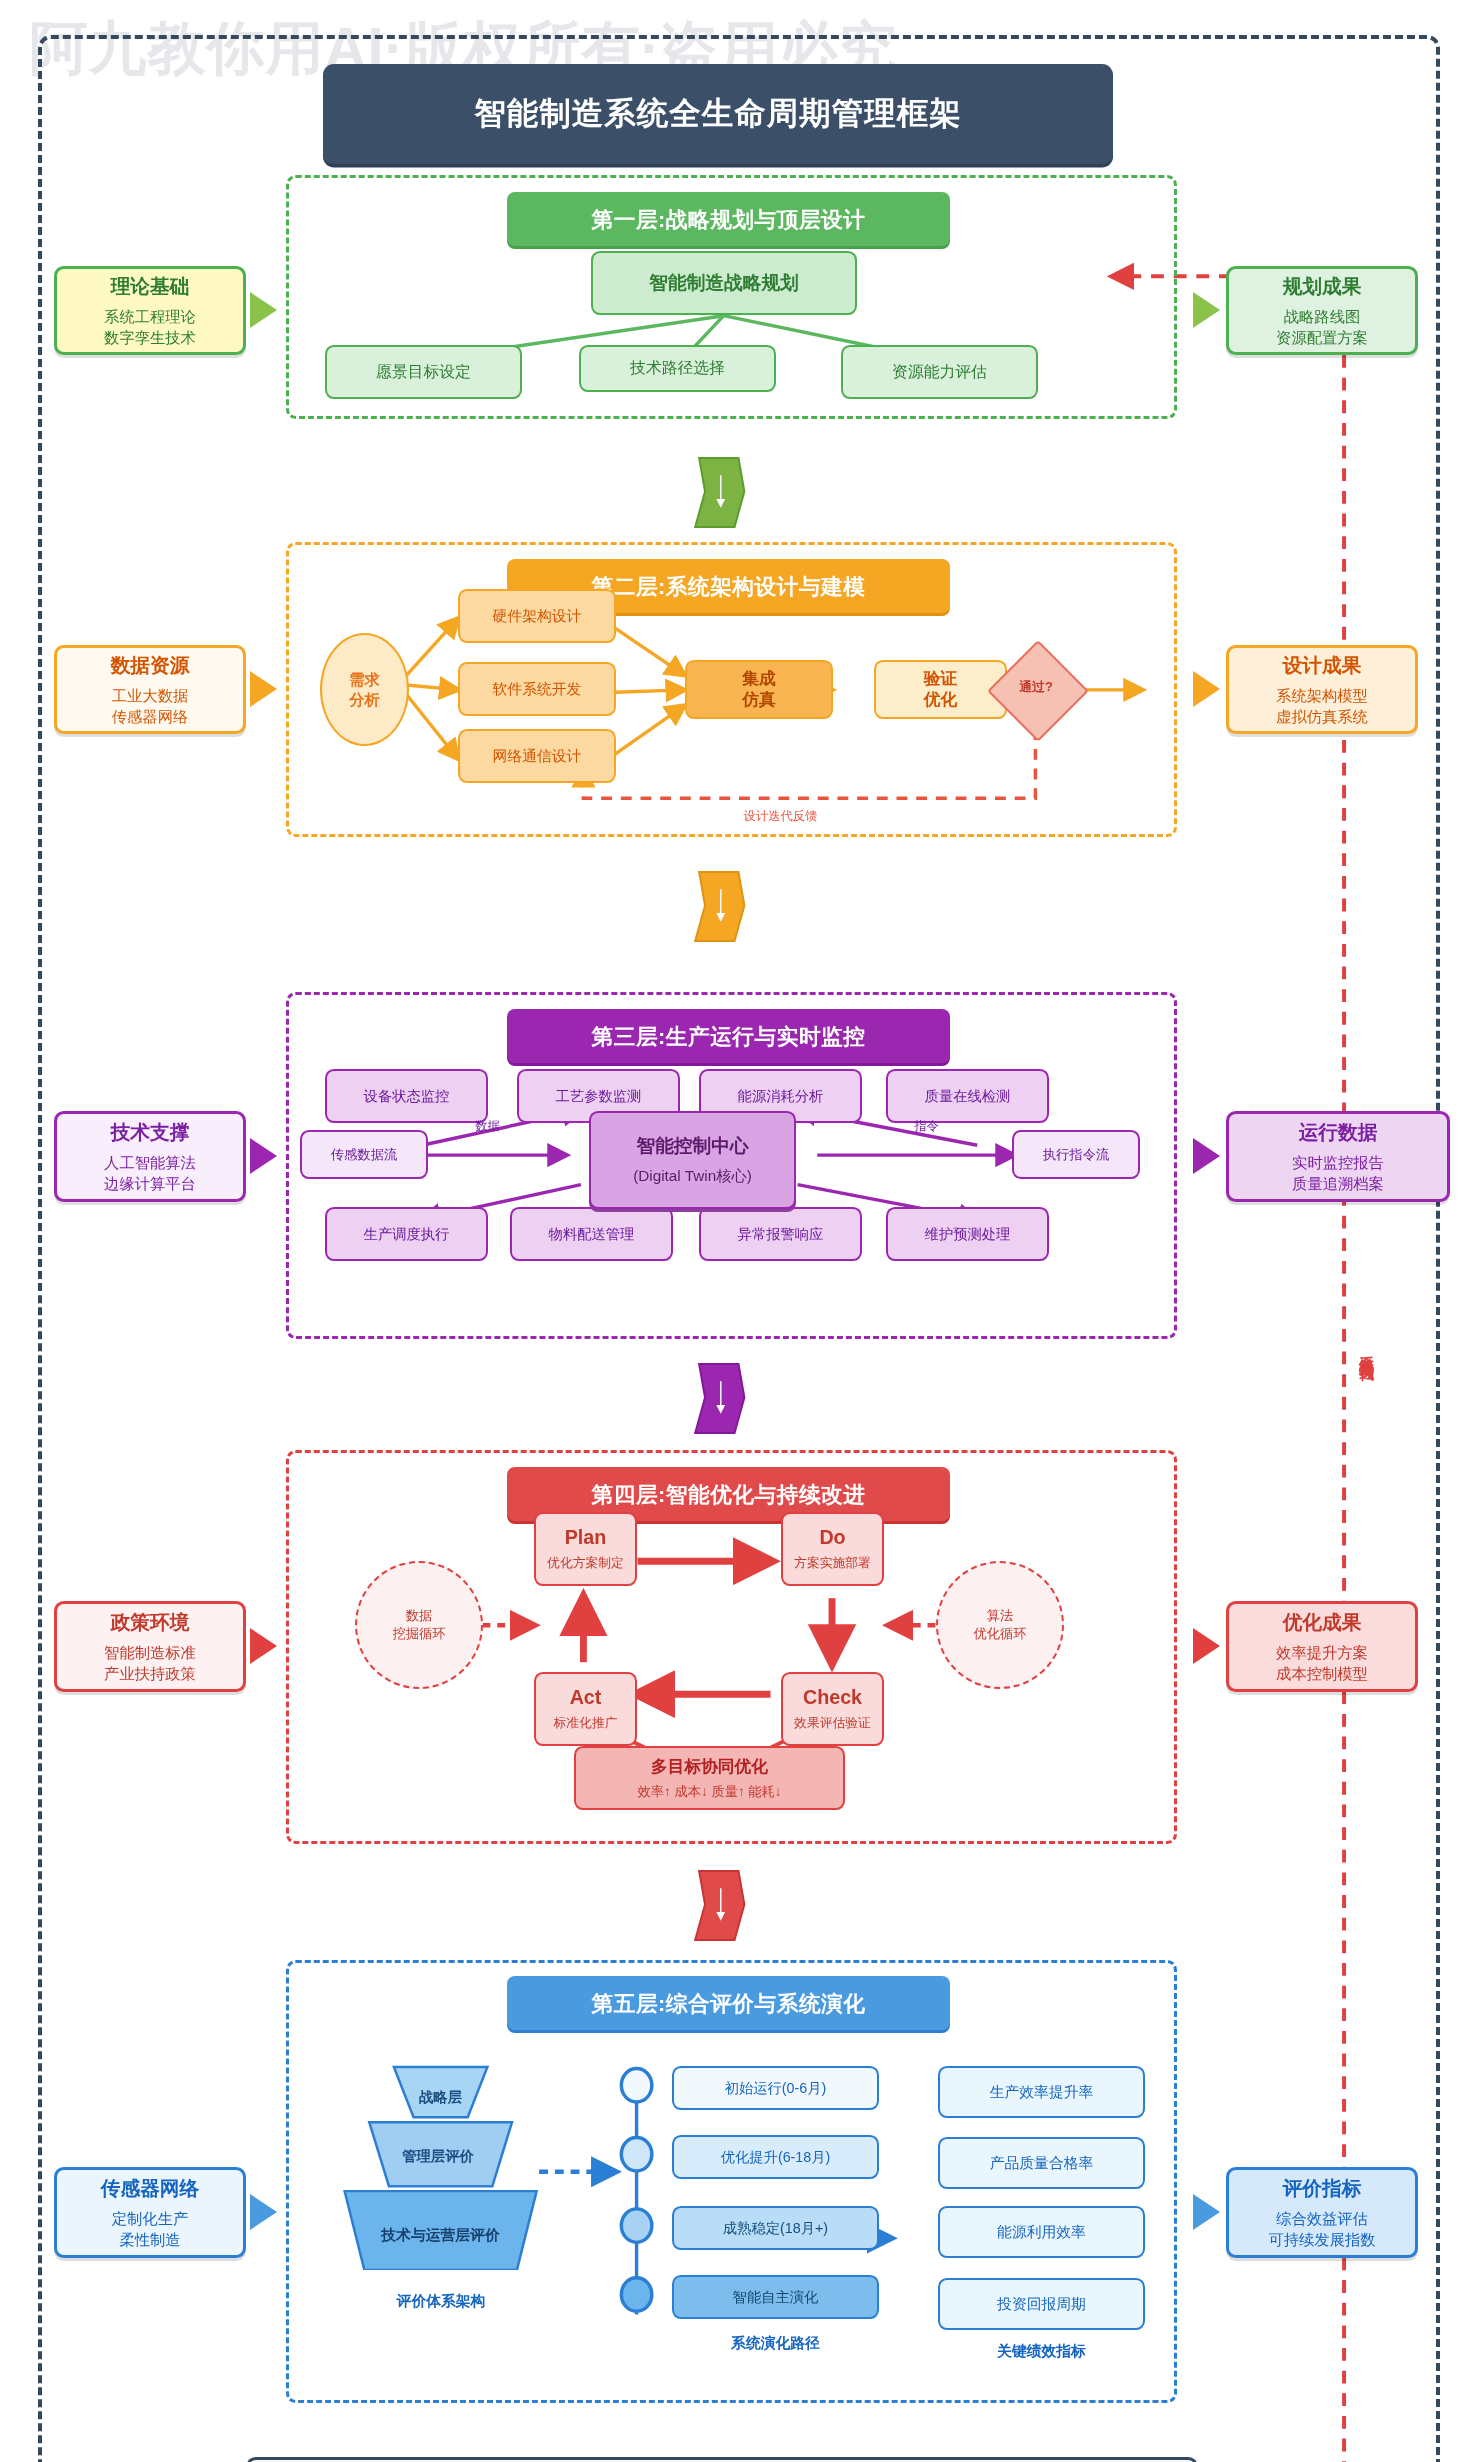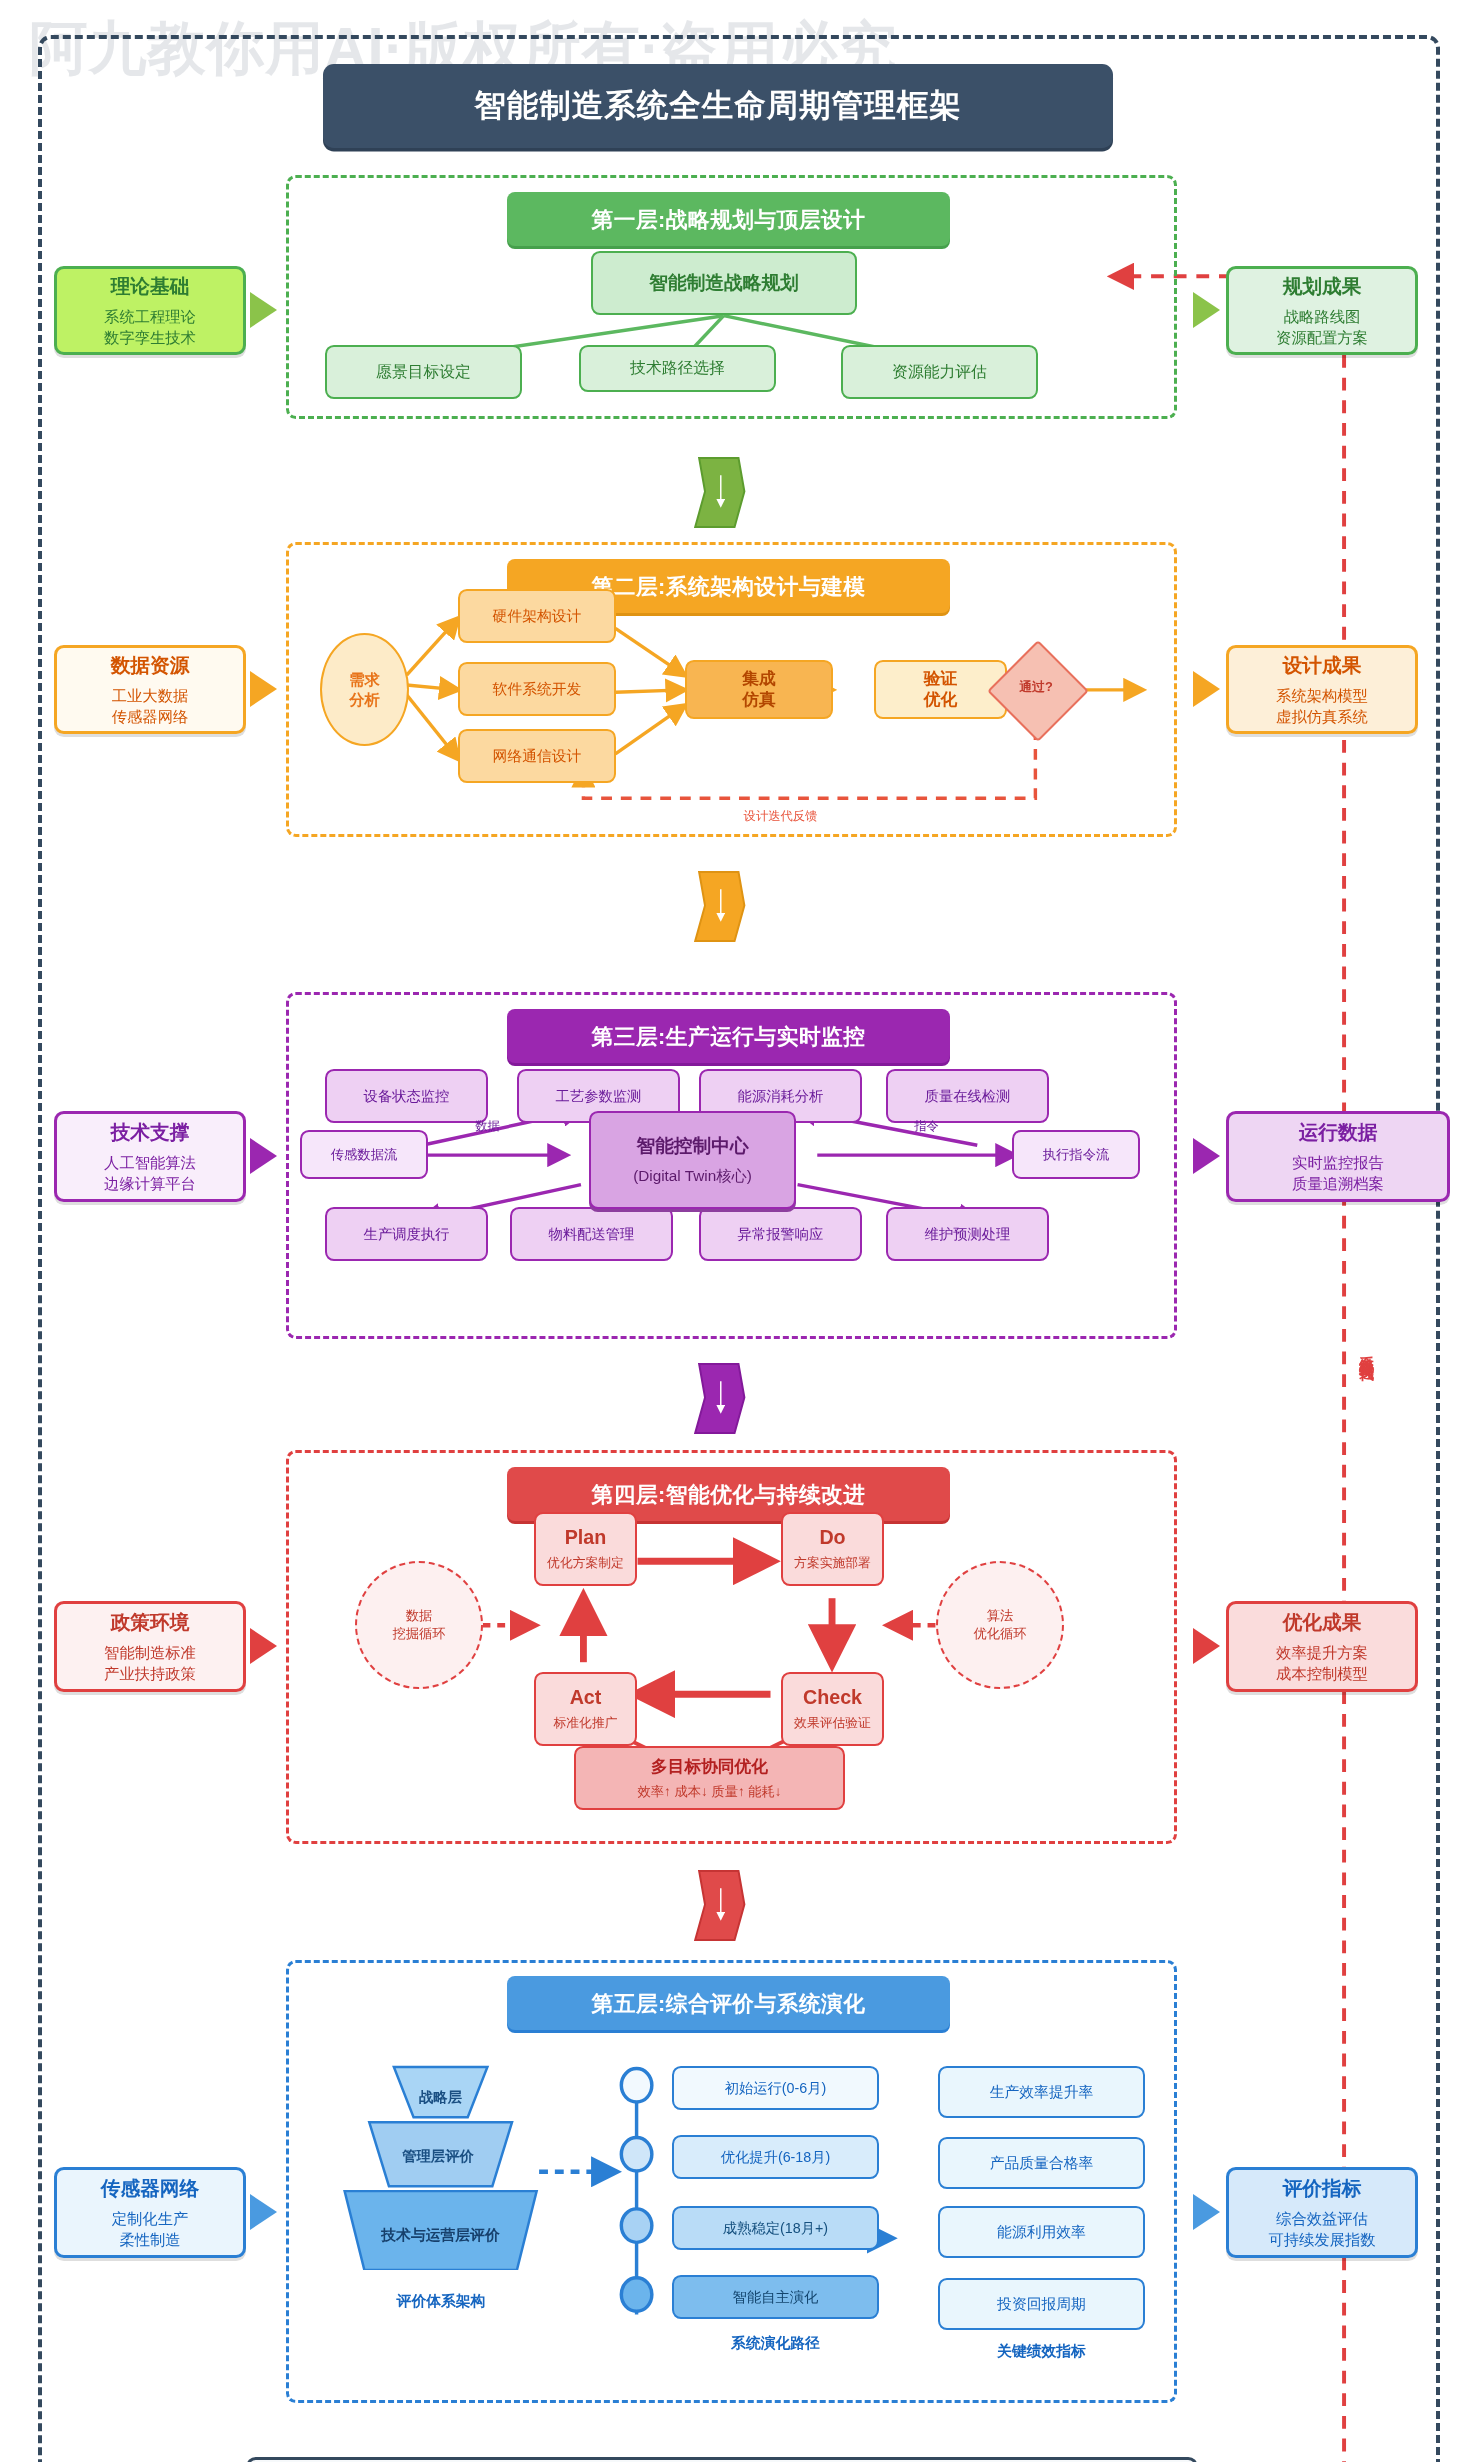--- a/index.html
+++ b/index.html
@@ -6,21 +6,21 @@
   body{font-family:"Liberation Sans","DejaVu Sans",sans-serif;}
   #root{position:relative;width:1477px;height:2709px;background:#ffffff;overflow:hidden;}
 
   .wm{position:absolute;color:rgba(170,176,184,.30);font-weight:700;white-space:nowrap;
       pointer-events:none;letter-spacing:1px;}
   #wm-top{left:29.5px;top:9.8px;font-size:58px;}
 
   #outer-frame{position:absolute;left:38px;top:35px;width:1402px;height:2600px;
       border:4.4px dashed #34495e;border-radius:12.8px;box-sizing:border-box;}
 
-  #title-bar{position:absolute;left:323px;top:64px;width:790px;height:84px;
+  #title-bar{position:absolute;left:323px;top:64px;width:790px;height:100px;
       background:#3b5068;border-radius:10.8px;box-shadow:0 3.4px 0 #2f4156;
       display:flex;align-items:center;justify-content:center;}
   #title-bar span{color:#fff;font-size:31.5px;font-weight:700;letter-spacing:1px;}
 
   .layer{position:absolute;box-sizing:border-box;border-width:3.4px;border-style:dashed;border-radius:9.8px;}
   .layer-title{position:absolute;height:54px;border-radius:7.9px;display:flex;
       align-items:center;justify-content:center;color:#fff;font-size:21.7px;font-weight:700;letter-spacing:0.5px;}
 
   .node{position:absolute;box-sizing:border-box;border-radius:8.9px;display:flex;
       flex-direction:column;align-items:center;justify-content:center;text-align:center;
@@ -141,21 +141,21 @@
     </g>
 
     <g stroke="#e04040" stroke-width="8" fill="none" stroke-dasharray="26 20">
       <path d="M2408,5070 L2730,5070 L2730,560 L2260,560" marker-end="url(#ar)"></path>
     </g>
   </svg>
 
   <div class="layer g-border" style="left:286px;top:175px;width:891px;height:244px;"></div>
   <div class="layer-title" style="left:507px;top:192px;width:443px;background:#5cb860;box-shadow:0 3px 0 #46a04c;">第一层:战略规划与顶层设计</div>
 
-  <div class="side-box g-border" style="left:54px;top:266px;width:192px;height:89px;background:#bef264;color:#2e7d32;">
+  <div class="side-box g-border" style="left:54px;top:266px;width:192px;height:89px;background:#fef9c3;color:#2e7d32;">
     <div class="sb-t">理论基础</div>
     <div class="sb-s">系统工程理论<br>数字孪生技术</div>
   </div>
   <div class="tri" style="left:250px;top:292px;border-width:18.7px 0 18.7px 27.6px;border-color:transparent transparent transparent #8bc34a;"></div>
 
   <div class="side-box g-border" style="left:1226px;top:266px;width:192px;height:89px;background:#dff2e1;color:#2e7d32;">
     <div class="sb-t">规划成果</div>
     <div class="sb-s">战略路线图<br>资源配置方案</div>
   </div>
   <div class="tri" style="left:1193px;top:292px;border-width:18.7px 0 18.7px 27.6px;border-color:transparent transparent transparent #8bc34a;"></div>

